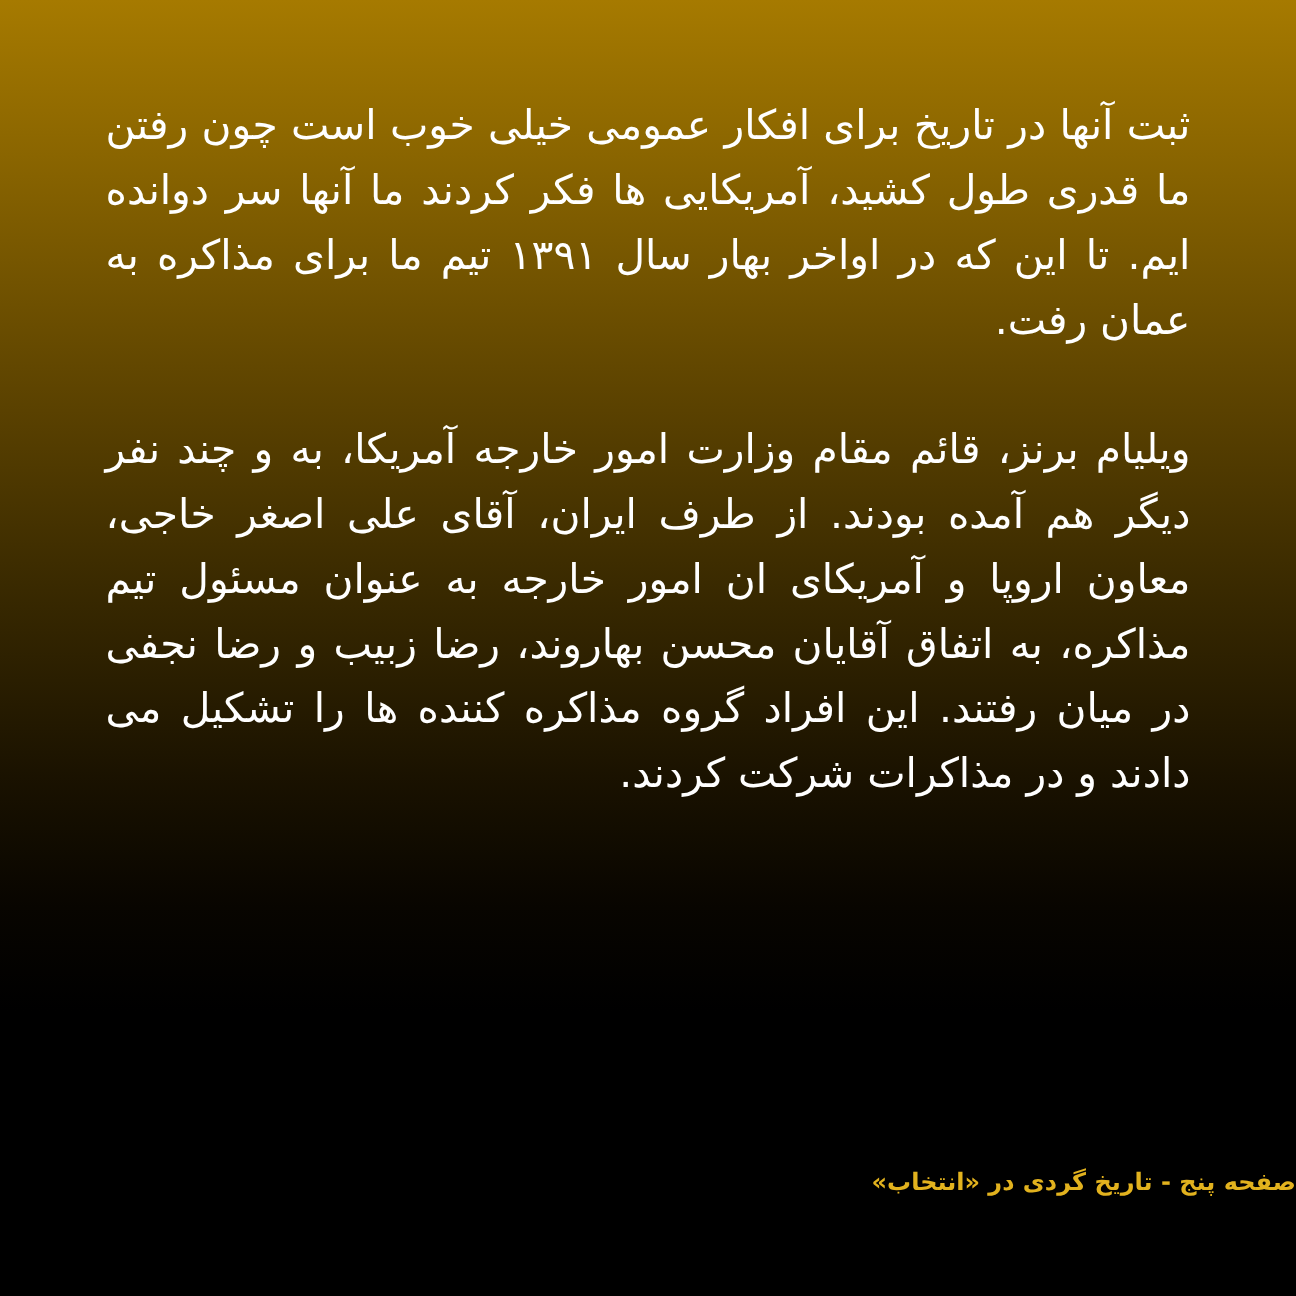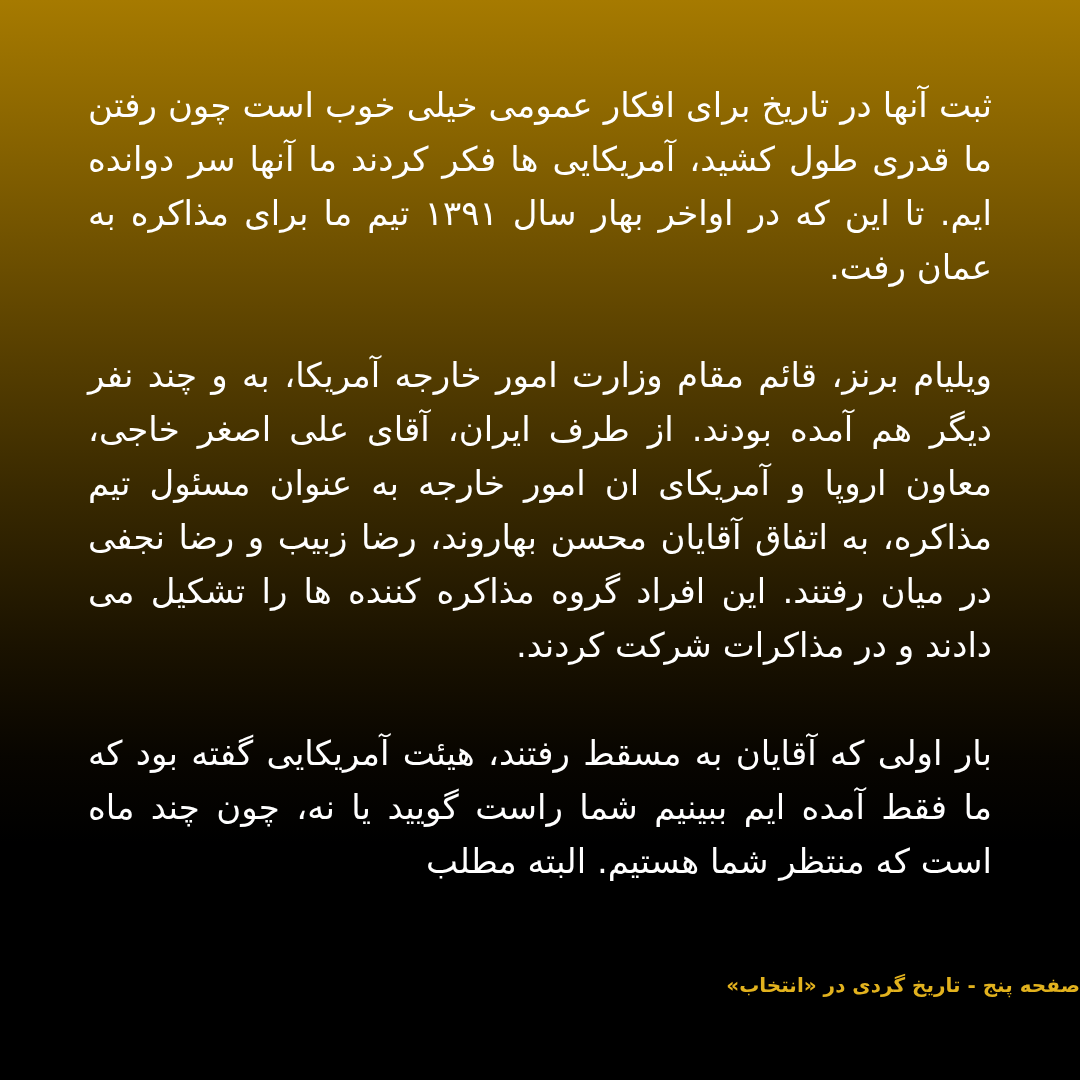--- a/index.html
+++ b/index.html
@@ -59,16 +59,15 @@
       line-height: 30px;
     }
   </style>
 </head>
 <body>
 
 <div class="page">
   <div class="body-text">
     <p class="para">ثبت آنها در تاریخ برای افکار عمومی خیلی خوب است چون رفتن ما قدری طول کشید، آمریکایی ها فکر کردند ما آنها سر دوانده ایم. تا این که در اواخر بهار سال ۱۳۹۱ تیم ما برای مذاکره به عمان رفت.</p>
     <p class="para">ویلیام برنز، قائم مقام وزارت امور خارجه آمریکا، به و چند نفر دیگر هم آمده بودند. از طرف ایران، آقای علی اصغر خاجی، معاون اروپا و آمریکای ان امور خارجه به عنوان مسئول تیم مذاکره، به اتفاق آقایان محسن بهاروند، رضا زبیب و رضا نجفی در میان رفتند. این افراد گروه مذاکره کننده ها را تشکیل می دادند و در مذاکرات شرکت کردند.</p>
-    <p class="para">بار اولی که آقایان به مسقط رفتند، هیئت آمریکایی گفته بود که ما فقط آمده ایم ببینیم شما راست گویید یا نه، چون چند ماه است که منتظر شما هستیم. البته مطلب</p>
   </div>
   <div class="footer-caption">صفحه پنج - تاریخ گردی در «انتخاب»</div>
 </div>
 
 </body></html>

